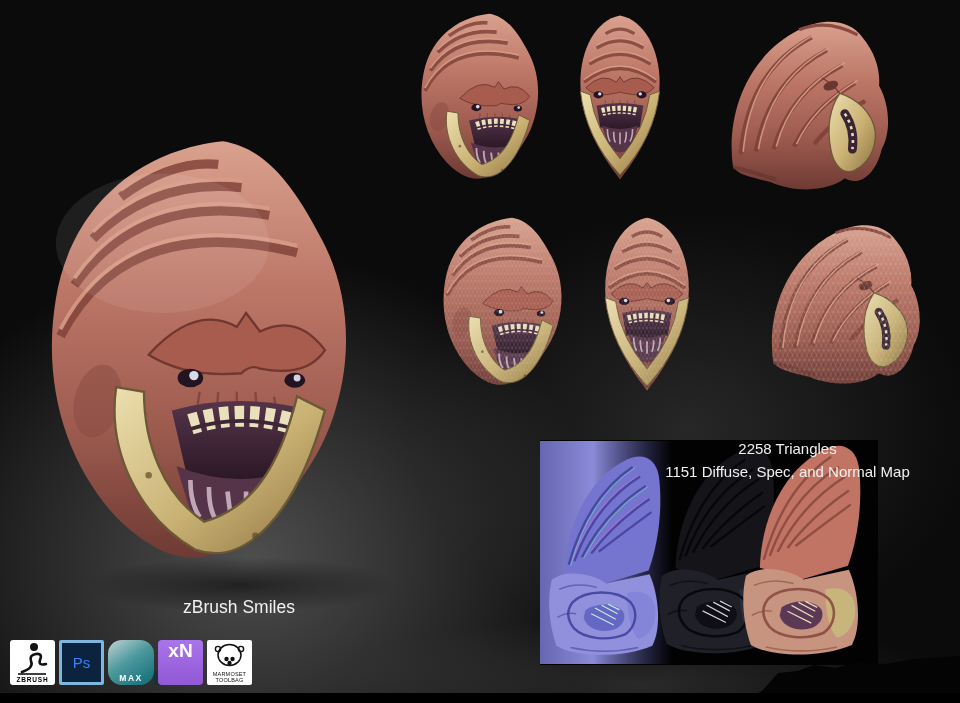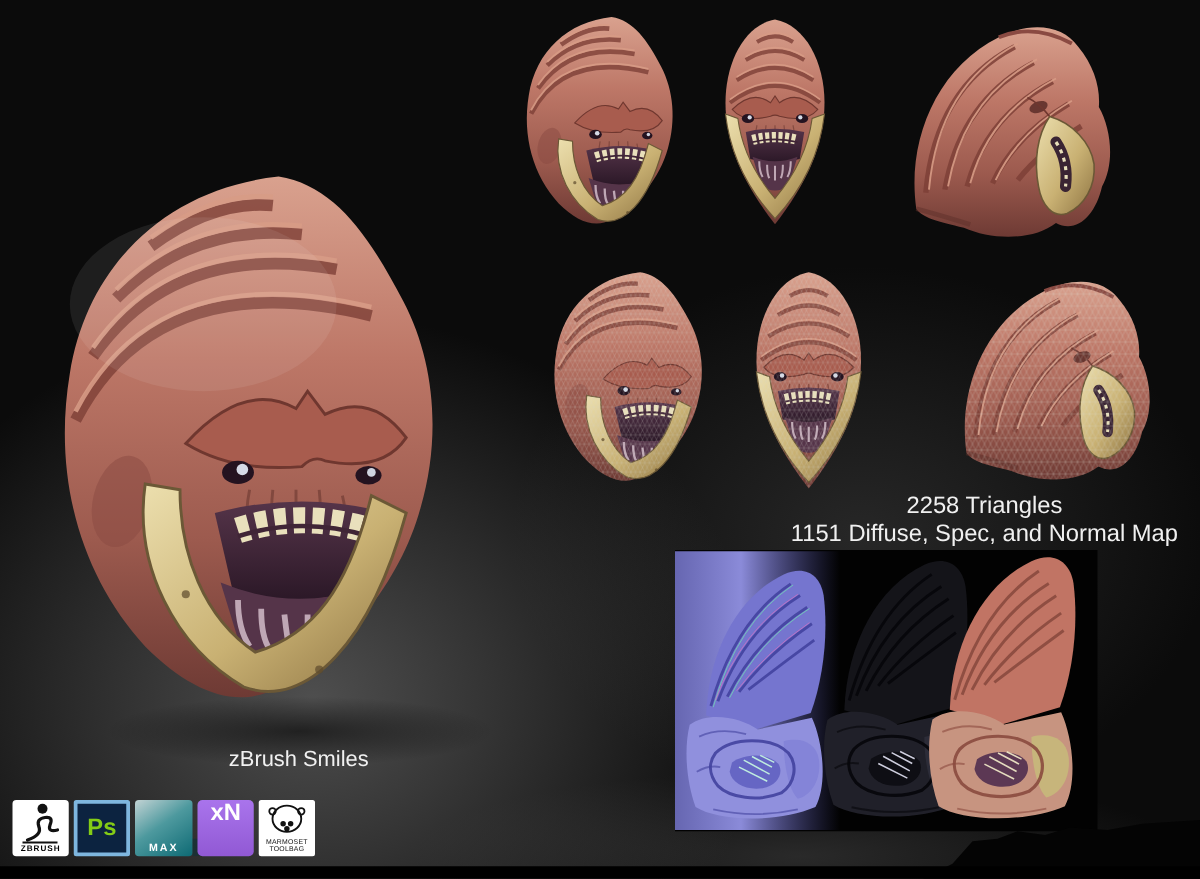--- a/index.html
+++ b/index.html
@@ -7,35 +7,35 @@
     position:relative;width:960px;height:703px;overflow:hidden;
     font-family:"Liberation Sans",sans-serif;
     background:
       radial-gradient(500px 430px at 250px 560px, rgba(82,82,82,.95), rgba(82,82,82,0) 72%),
       radial-gradient(400px 310px at 690px 430px, rgba(44,44,44,.85), rgba(44,44,44,0) 70%),
       radial-gradient(430px 95px at 640px 685px, rgba(62,62,62,.6), rgba(62,62,62,0) 72%),
       #0b0b0b;
   }
   .abs{position:absolute;}
   .caption{color:#f1f1f1;font-size:17.5px;text-align:center;}
-  .stats{color:#f0f0f0;font-size:19px;line-height:23px;text-align:center;}
+  .stats{color:#f0f0f0;font-size:15px;line-height:23px;text-align:center;margin-top:44px;}
   .credits{text-align:center;color:#fff;}
   .credits .t1{font-size:16px;font-weight:600;letter-spacing:.5px;}
   .credits .t2{font-size:12.5px;color:#ececec;}
   .credits .year{color:#d9e42e;font-weight:700;margin-left:6px;}
   .icons{display:flex;gap:4px;}
   .badge{width:45px;height:45px;position:relative;flex:0 0 auto;box-sizing:border-box;}
   .badge svg{display:block;}
   .b-zbrush{background:#fff;border-radius:3px;}
   .b-zbrush .lbl{position:absolute;left:0;right:0;bottom:2px;text-align:center;
      font-size:6.5px;font-weight:700;letter-spacing:.8px;color:#000;}
   .b-ps{background:#0c2340;border:3px solid #7eb6de;border-radius:2px;
      display:flex;align-items:center;justify-content:center;}
-  .b-ps .lbl{color:#84cc16;font-size:19px;font-weight:700;}
-  .b-max{background:linear-gradient(145deg,#c2d3d4 0%,#4d999e 45%,#0e6a74 100%);border-radius:3px;padding-left:46px;}
+  .b-ps .lbl{color:#3b82f6;font-size:15px;font-weight:400;}
+  .b-max{background:linear-gradient(145deg,#c2d3d4 0%,#4d999e 45%,#0e6a74 100%);border-radius:14px;padding-left:46px;}
   .b-max .lbl{position:absolute;left:0;right:0;bottom:2px;text-align:center;
      font-size:8.5px;font-weight:700;letter-spacing:1.5px;color:#fff;}
   .b-xn{background:linear-gradient(180deg,#a974ec,#9159d4);border-radius:4px;
      display:flex;align-items:flex-start;justify-content:center;}
   .b-xn .lbl{color:#fff;font-size:19px;font-weight:700;}
   .b-marmo{background:#fff;border-radius:2px;}
   .b-marmo .lbl{position:absolute;left:0;right:0;bottom:2px;text-align:center;
      font-size:5.5px;line-height:5.5px;color:#111;letter-spacing:.2px;}
   #bottombar{left:0;top:693px;width:960px;height:10px;background:#000;}
 </style>

